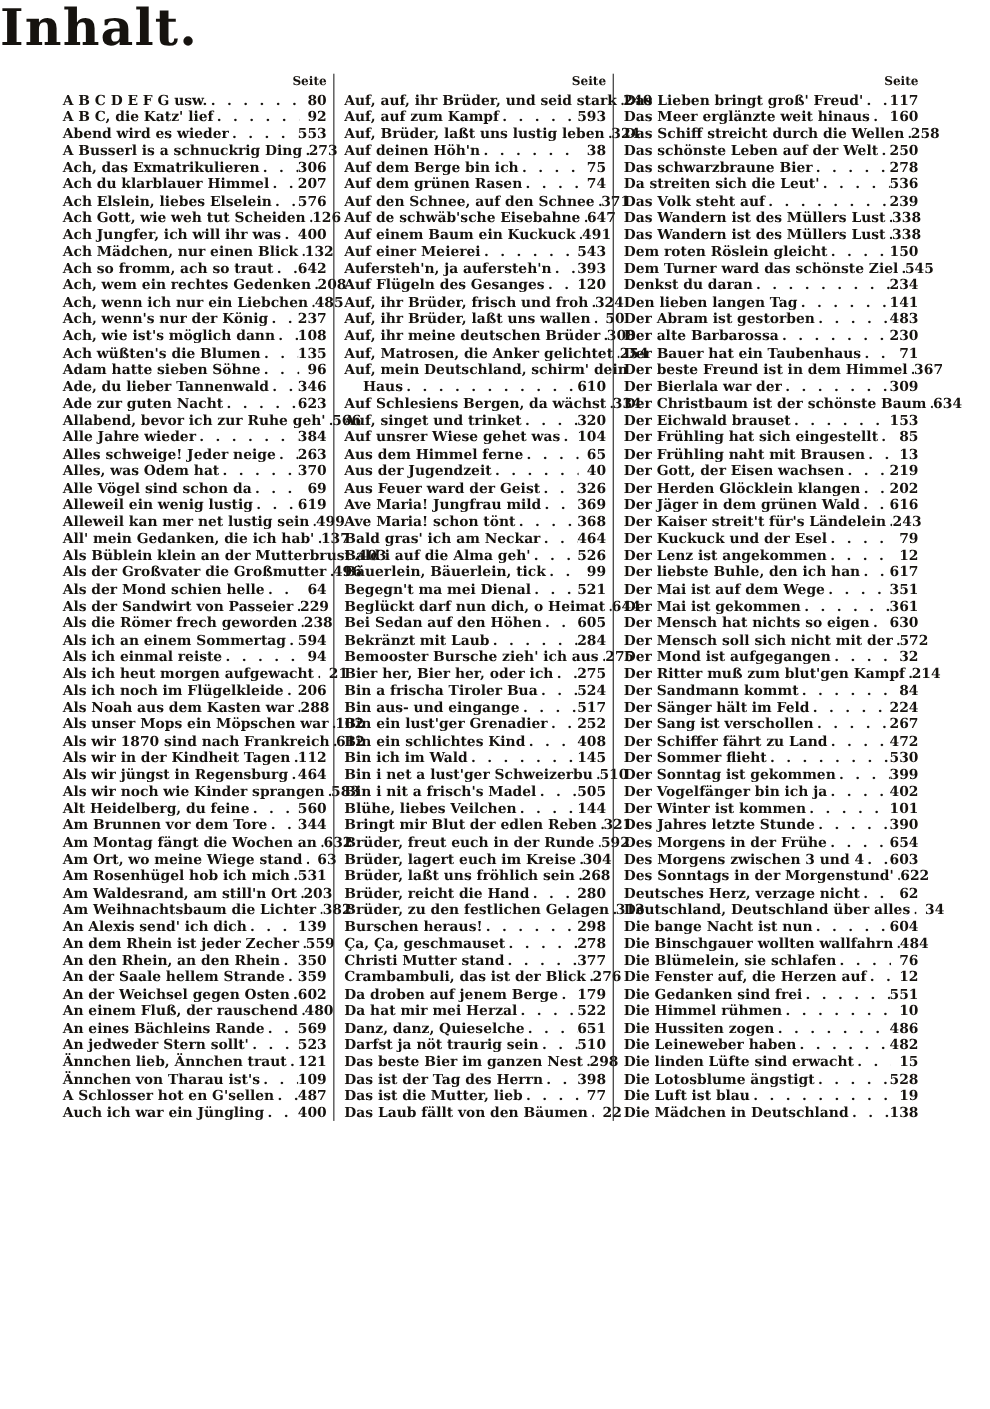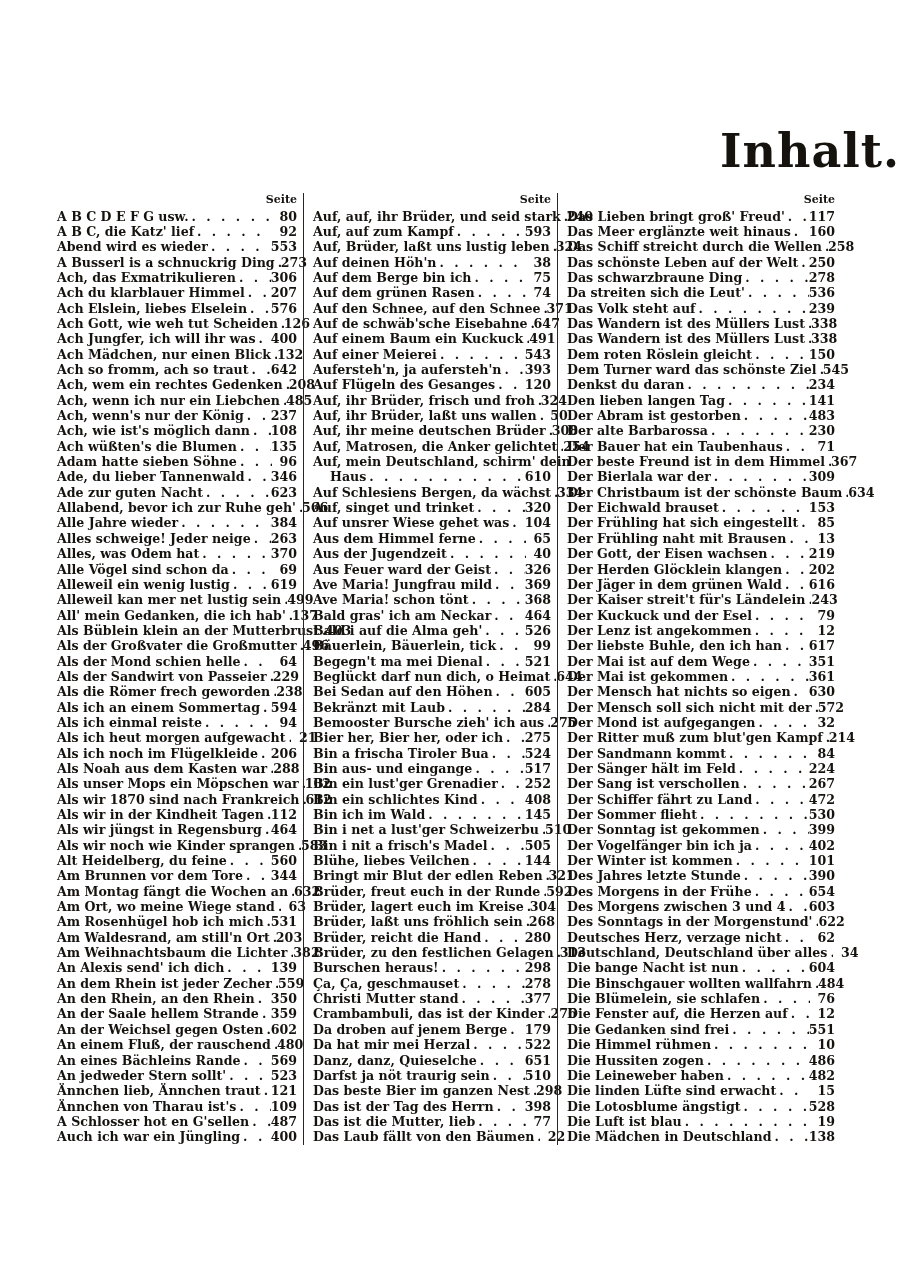--- a/index.html
+++ b/index.html
@@ -7,22 +7,21 @@
     position: relative;
     width: 900px;
     height: 1281px;
     background: #ffffff;
     overflow: hidden;
     font-family: "DejaVu Serif", serif;
     color: #16130f;
   }
   .title {
     margin: 0;
-    padding-top: 126px;
-    text-align: right;
+    text-align: left;
     font-size: 46px;
     font-weight: bold;
     line-height: 1.1;
     letter-spacing: 1px;
   }
   .content {
     display: flex;
     align-items: flex-end;
     margin-top: 16px;
     padding-left: 57px;
@@ -645,21 +644,21 @@
             <span class="t">Ça, Ça, geschmauset</span>
             <span class="leader"></span>
             <span class="p">278</span>
           </div>
           <div class="row">
             <span class="t">Christi Mutter stand</span>
             <span class="leader"></span>
             <span class="p">377</span>
           </div>
           <div class="row">
-            <span class="t">Crambambuli, das ist der Kinder</span>
+            <span class="t">Crambambuli, das ist der Blick</span>
             <span class="leader"></span>
             <span class="p">276</span>
           </div>
           <div class="row">
             <span class="t">Da droben auf jenem Berge</span>
             <span class="leader"></span>
             <span class="p">179</span>
           </div>
           <div class="row">
             <span class="t">Da hat mir mei Herzal</span>
@@ -715,21 +714,21 @@
             <span class="t">Das Schiff streicht durch die Wellen</span>
             <span class="leader"></span>
             <span class="p">258</span>
           </div>
           <div class="row">
             <span class="t">Das schönste Leben auf der Welt</span>
             <span class="leader"></span>
             <span class="p">250</span>
           </div>
           <div class="row">
-            <span class="t">Das schwarzbraune Ding</span>
+            <span class="t">Das schwarzbraune Bier</span>
             <span class="leader"></span>
             <span class="p">278</span>
           </div>
           <div class="row">
             <span class="t">Da streiten sich die Leut'</span>
             <span class="leader"></span>
             <span class="p">536</span>
           </div>
           <div class="row">
             <span class="t">Das Volk steht auf</span>

